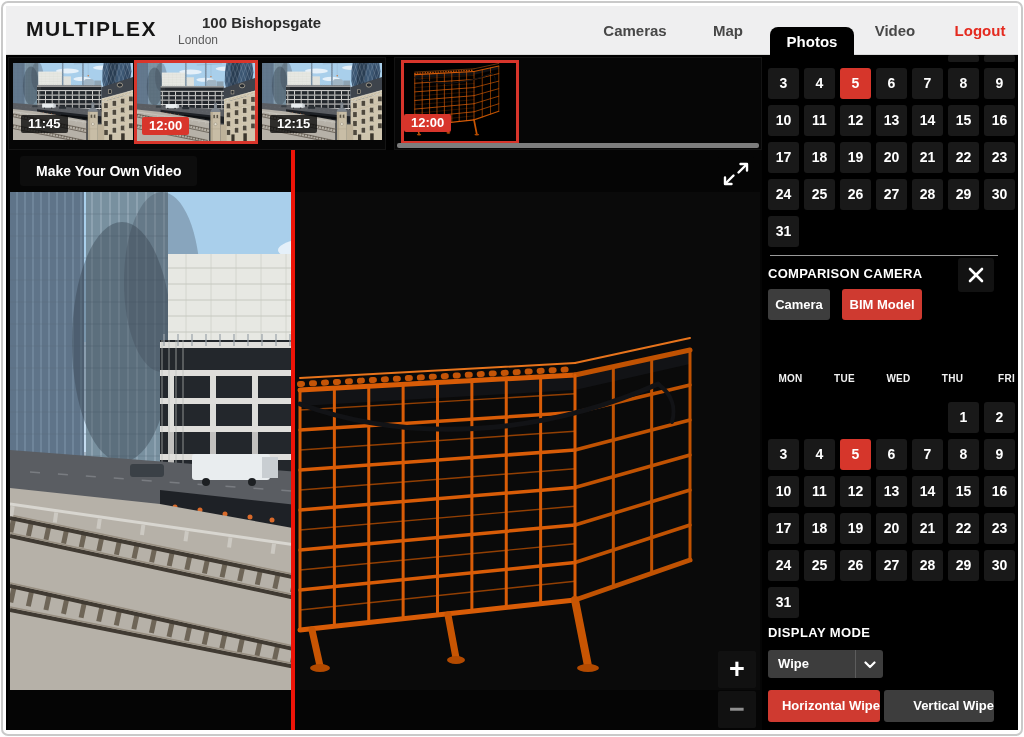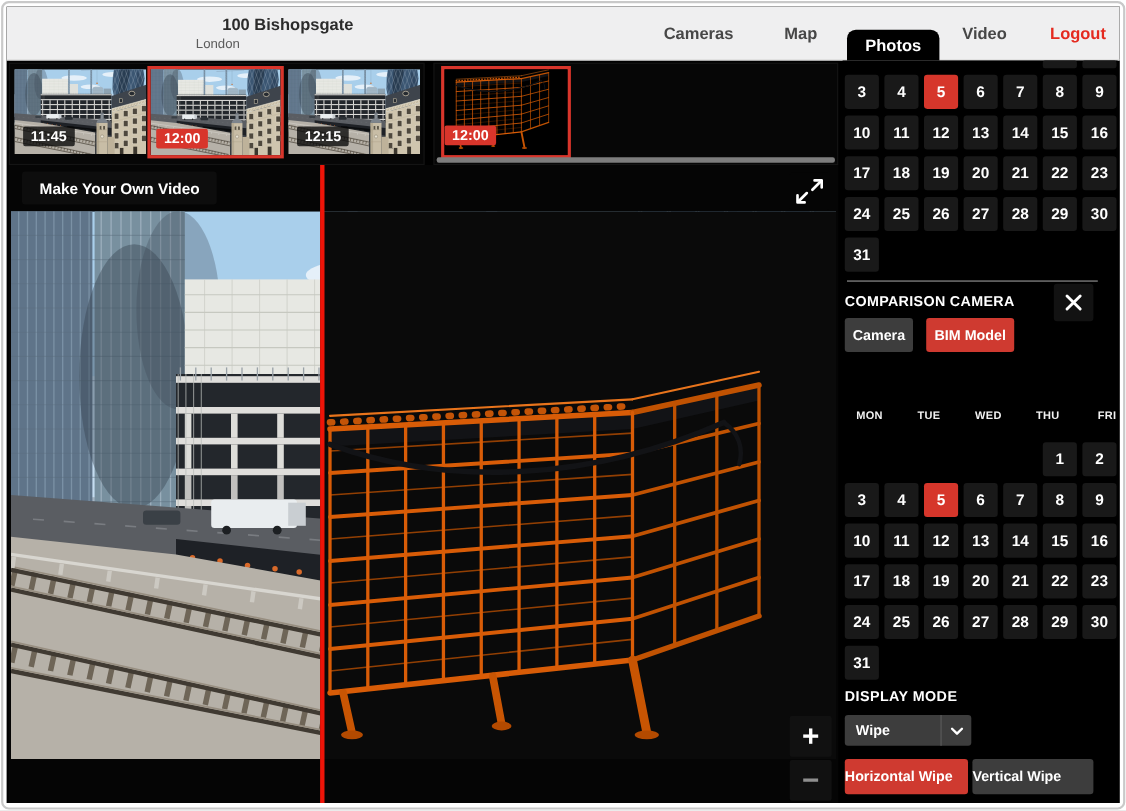--- a/index.html
+++ b/index.html
@@ -66,32 +66,33 @@
   .mn-month { position:absolute; left:26px; top:1px; font-size:15px; font-weight:700; color:#fff; }
   .mn-year { position:absolute; left:172px; top:1px; font-size:15px; font-weight:700; color:#fff; }
   .day-headers { position:absolute; left:9px; top:318px; display:grid; grid-template-columns:repeat(7,31px); gap:0 23px; }
   .day-headers span { font-size:10px; font-weight:700; color:#f2f2f2; letter-spacing:.3px; text-align:center; }
   #comp-cal { top:347px; }
   .dm-label { position:absolute; left:2px; top:570px; font-size:13px; font-weight:700; letter-spacing:.4px; color:#fff; }
   .dropdown { position:absolute; left:2px; top:595px; width:115px; height:28px; background:#3d3d3d; border-radius:3px; cursor:pointer; }
   .dd-label { position:absolute; left:10px; top:6px; font-size:13px; font-weight:700; color:#fff; }
   .dd-caret { position:absolute; right:0; top:0; width:28px; height:28px; border-left:1px solid #5c5c5c; }
   .dd-caret svg { position:absolute; left:8px; top:11px; }
-  .wipe-btn { position:absolute; top:635px; height:32px; border-radius:3px; color:#fff; font-size:13px; font-weight:700; text-align:left; line-height:32px; cursor:pointer; }
+  .wipe-btn { position:absolute; top:635px; height:32px; border-radius:3px; color:#fff; font-size:13px; font-weight:700; text-align:right; line-height:32px; cursor:pointer; }
   .wipe-h { left:2px; width:112px; background:#cf3a30; }
   .wipe-v { left:118px; width:110px; background:#3d3d3d; }
 </style>
 </head>
 <body>
 
 <div class="page">
   <div class="frame"></div>
   <div class="app">
 
     <div class="header">
+      <div class="logo">MULTIPLEX</div>
       <div class="proj-title">100 Bishopsgate</div>
       <div class="proj-sub">London</div>
       <div class="nav-item nav-cameras">Cameras</div>
       <div class="nav-item nav-map">Map</div>
       <div class="nav-tab">Photos</div>
       <div class="nav-item nav-video">Video</div>
       <div class="nav-item nav-logout">Logout</div>
     </div>
 
     <div class="strip strip1">

